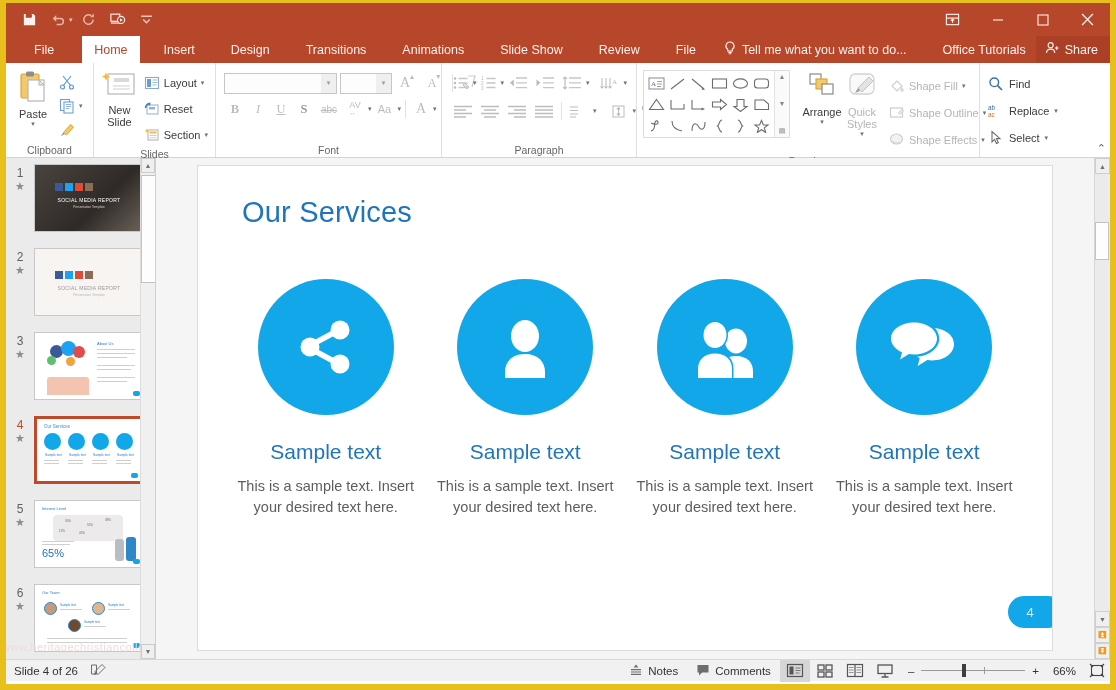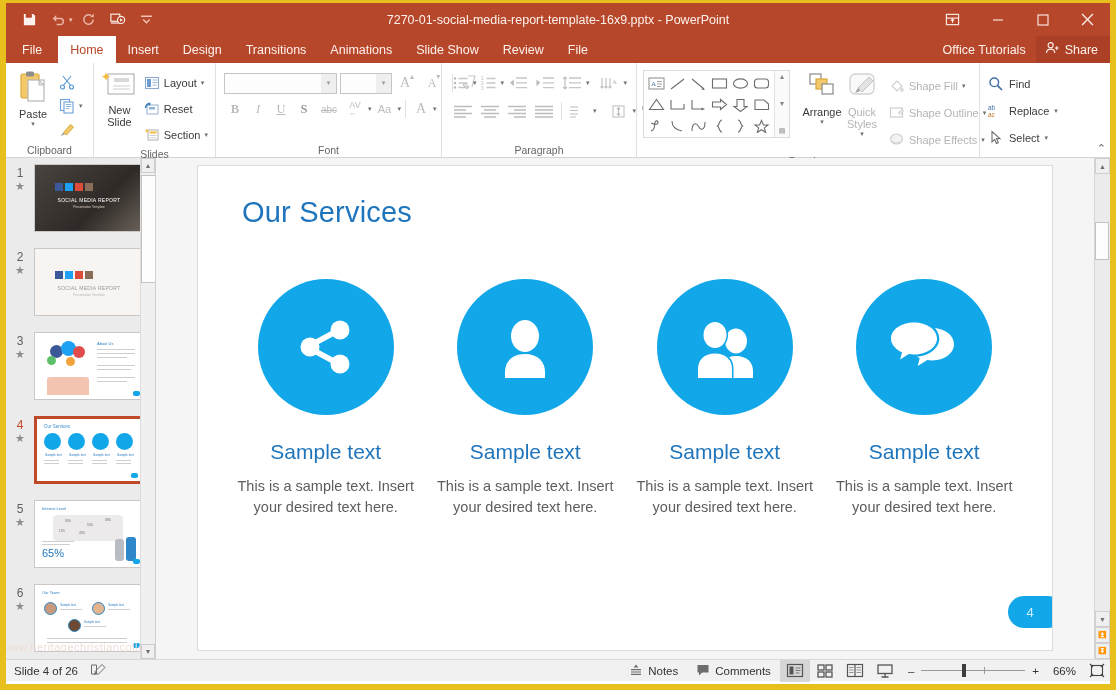--- a/index.html
+++ b/index.html
@@ -39,21 +39,21 @@
     color: #fdf1ed;
   }
 
   
   .tabsrow {
     height: 27px; background: #b7472a; display: flex; align-items: flex-end;
     position: relative;
   }
   .tab {
     height: 27px; padding: 0 12px; display: flex; align-items: center;
-    color: #fdf1ed; font-size: 12.5px; white-space: nowrap;
+    color: #fdf1ed; font-size: 12.5px; white-space: nowrap; margin-left: 12px;
   }
   .tab.file { background: #b7472a; padding: 0 16px; }
   .tab.active { background: #ffffff; color: #b7472a; }
   .tellme {
     display: flex; align-items: center; gap: 6px; padding: 0 10px 0 16px;
     color: #fdf1ed; font-size: 12.5px; height: 27px;
   }
   .tellme .bulb { font-size: 13px; }
   .tabs-right { margin-left: auto; display: flex; align-items: center; height: 27px; }
   .office-tut { color: #fdf1ed; font-size: 12.5px; padding: 0 10px; }
@@ -300,21 +300,20 @@
             <circle cx="12.5" cy="8.5" r="4" fill="#b7472a" stroke="#fdf1ed" stroke-width="1.3"></circle>
             <path fill="#fdf1ed" d="M11.3 6.6 14.4 8.5l-3.1 1.9z"></path>
           </svg>
       </div>
       <div class="qat-btn">
         <svg width="13" height="13" viewBox="0 0 12 12">
             <path d="M1 3h10M3 6l3 3 3-3" stroke="#f0c4b8" stroke-width="1.3" fill="none"></path>
           </svg>
       </div>
     </div>
-    <div class="title-text">7270-01-social-media-report-template-16x9.pptx - PowerPoint</div>
     <div class="win-btns">
       <div class="win-btn">
         <svg width="15" height="15" viewBox="0 0 16 16">
             <rect x="1.5" y="2.5" width="13" height="11" fill="none" stroke="#fdf1ed" stroke-width="1.2"></rect>
             <path d="M1.5 6.5h13" stroke="#fdf1ed" stroke-width="1.2"></path>
             <path d="M8 11.5V7.5M6.3 9.2 8 7.5l1.7 1.7" stroke="#fdf1ed" stroke-width="1.2" fill="none"></path>
           </svg>
       </div>
       <div class="win-btn">
         <svg width="12" height="12" viewBox="0 0 12 12">
@@ -337,20 +336,29 @@
   <div class="tabsrow">
     <div class="tab file">File</div>
     <div class="tab active">Home</div>
     <div class="tab">Insert</div>
     <div class="tab">Design</div>
     <div class="tab">Transitions</div>
     <div class="tab">Animations</div>
     <div class="tab">Slide Show</div>
     <div class="tab">Review</div>
     <div class="tab">File</div>
+    <div class="tellme">
+      <span class="bulb">
+        <svg width="12" height="14" viewBox="0 0 12 14">
+            <path d="M6 1a4 4 0 0 0-2.3 7.3V10h4.6V8.3A4 4 0 0 0 6 1z" fill="none" stroke="#fdf1ed" stroke-width="1.1"></path>
+            <path d="M4.3 11.4h3.4M4.8 12.8h2.4" stroke="#fdf1ed" stroke-width="1.1"></path>
+          </svg>
+      </span>
+      <span>Tell me what you want to do...</span>
+    </div>
     <div class="tabs-right">
       <div class="office-tut">Office Tutorials</div>
       <div class="share-btn">
         <span>
           <svg width="15" height="14" viewBox="0 0 16 14">
               <circle cx="6" cy="4" r="2.7" fill="none" stroke="#fdf1ed" stroke-width="1.2"></circle>
               <path d="M1.6 12.4c0-2.6 2-4.2 4.4-4.2s4.4 1.6 4.4 4.2" fill="none" stroke="#fdf1ed" stroke-width="1.2"></path>
               <path d="M12.5 5v4M10.5 7h4" stroke="#fdf1ed" stroke-width="1.2"></path>
             </svg>
         </span>

